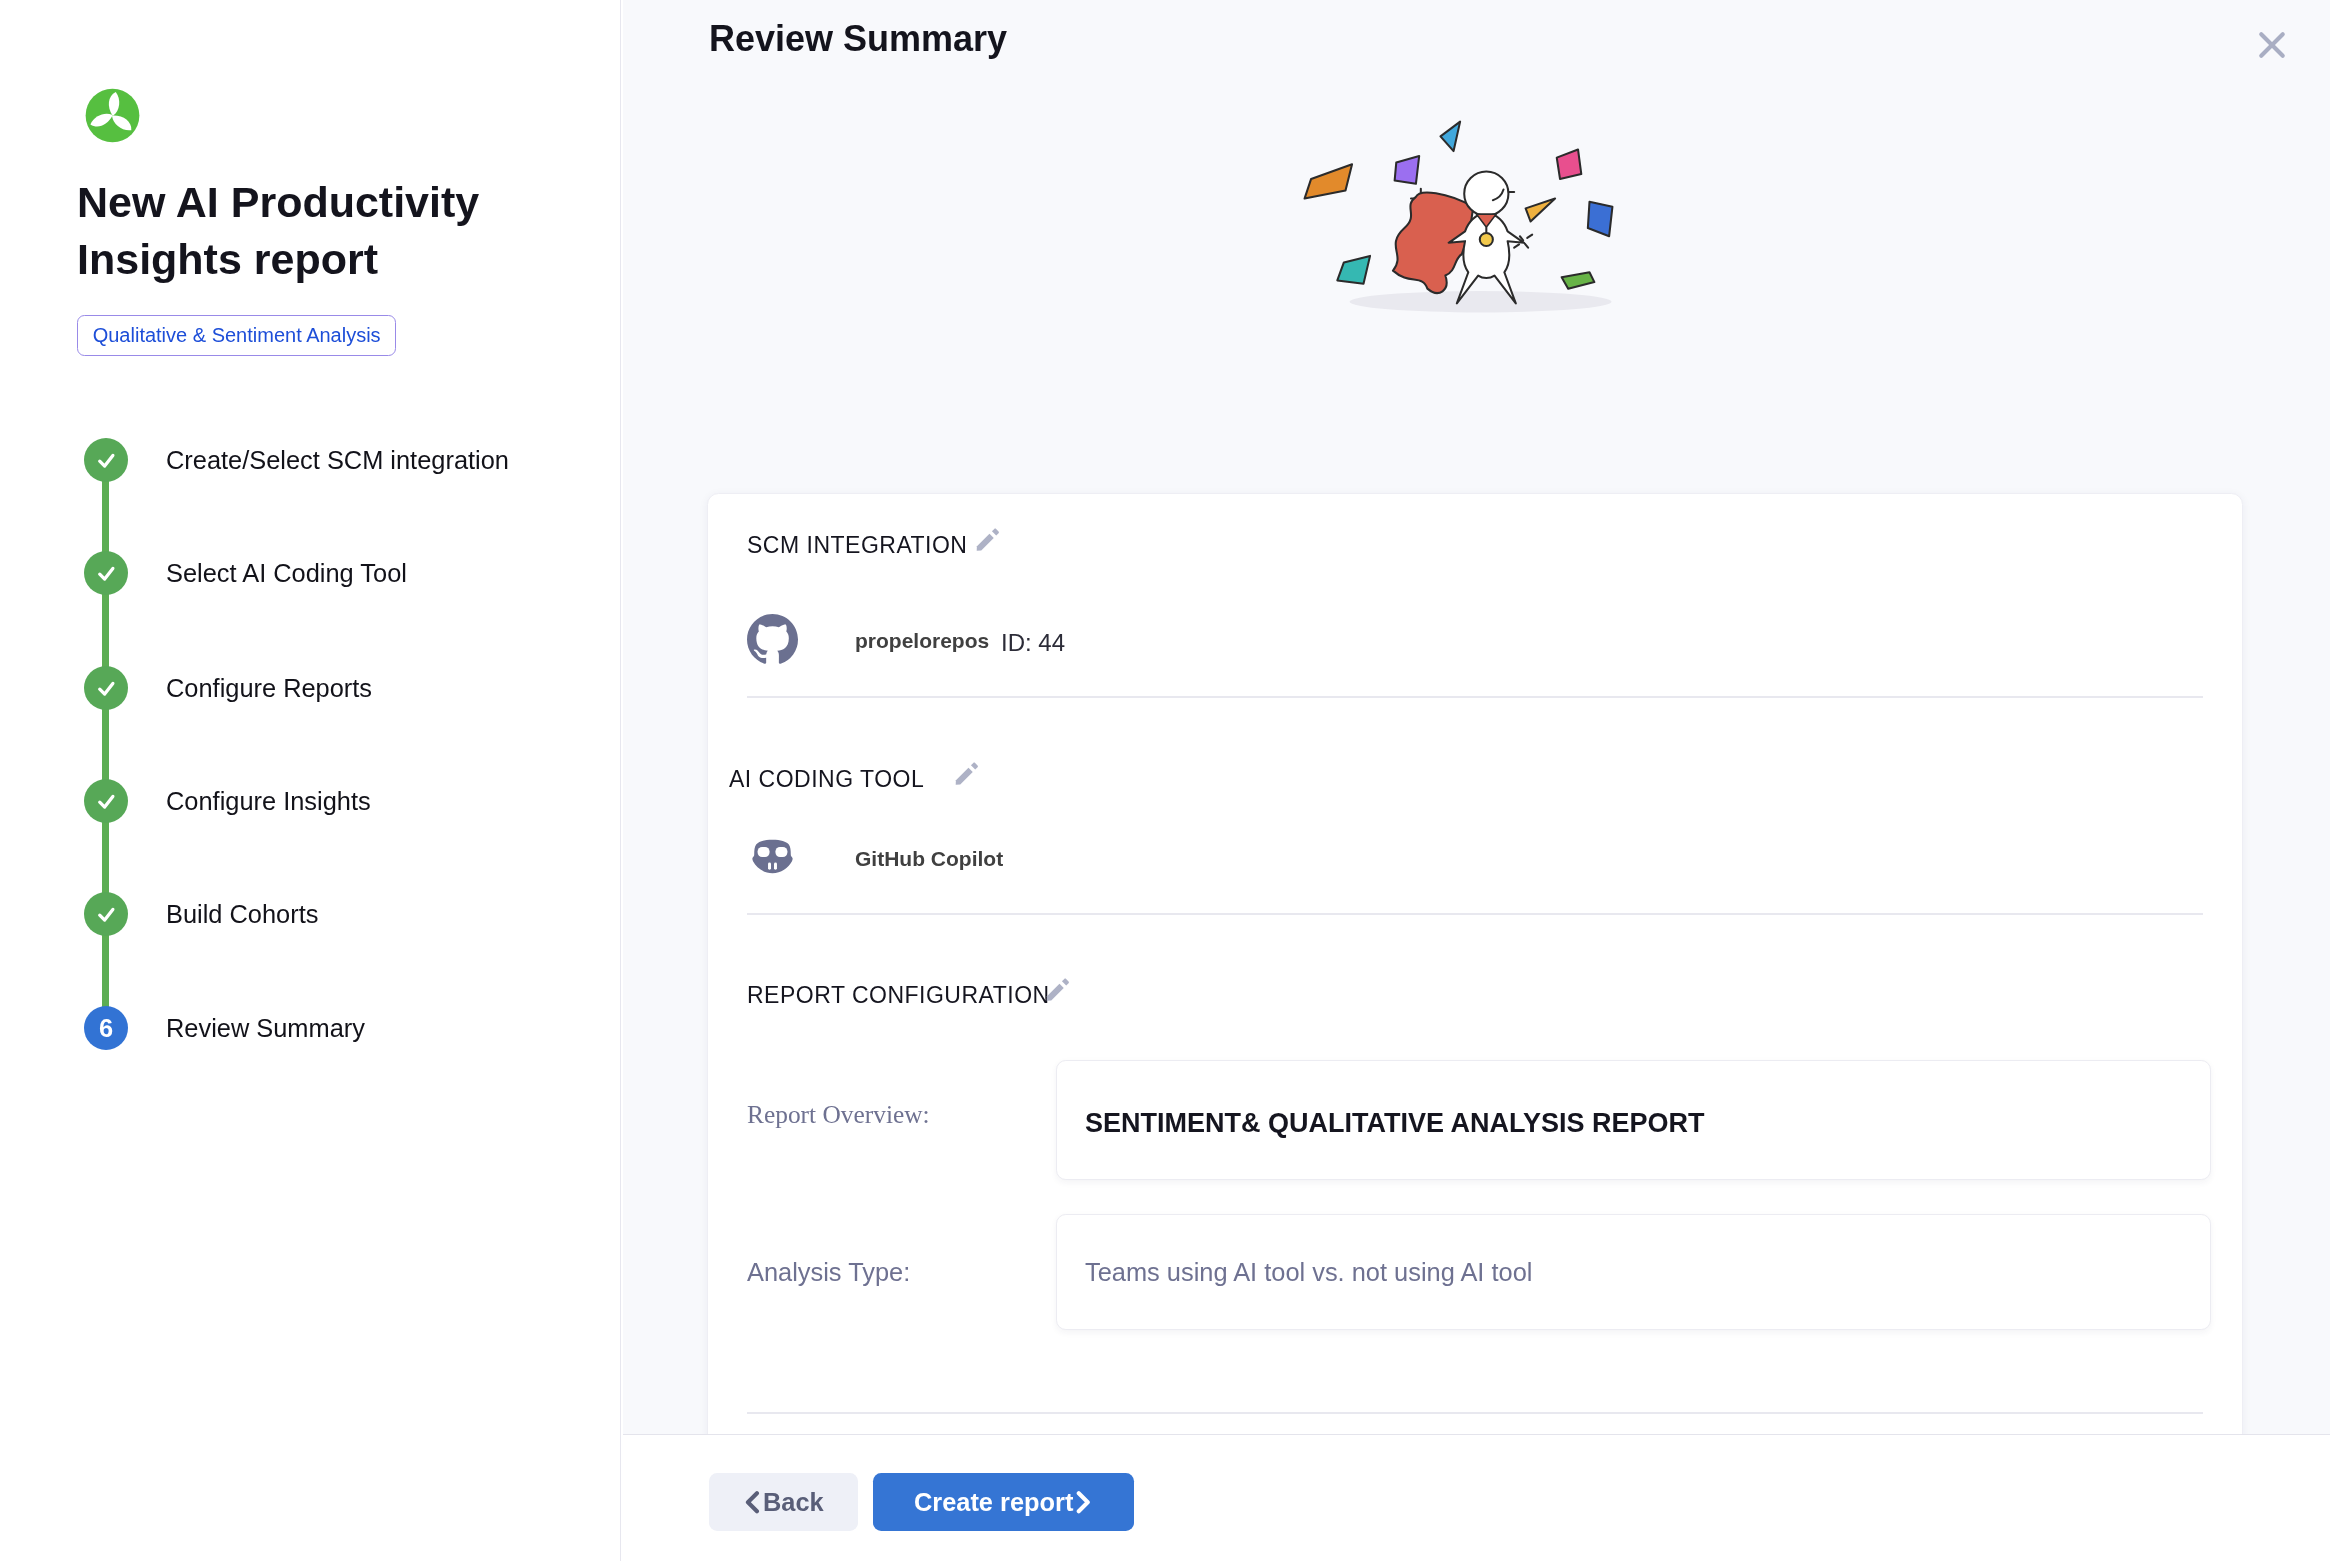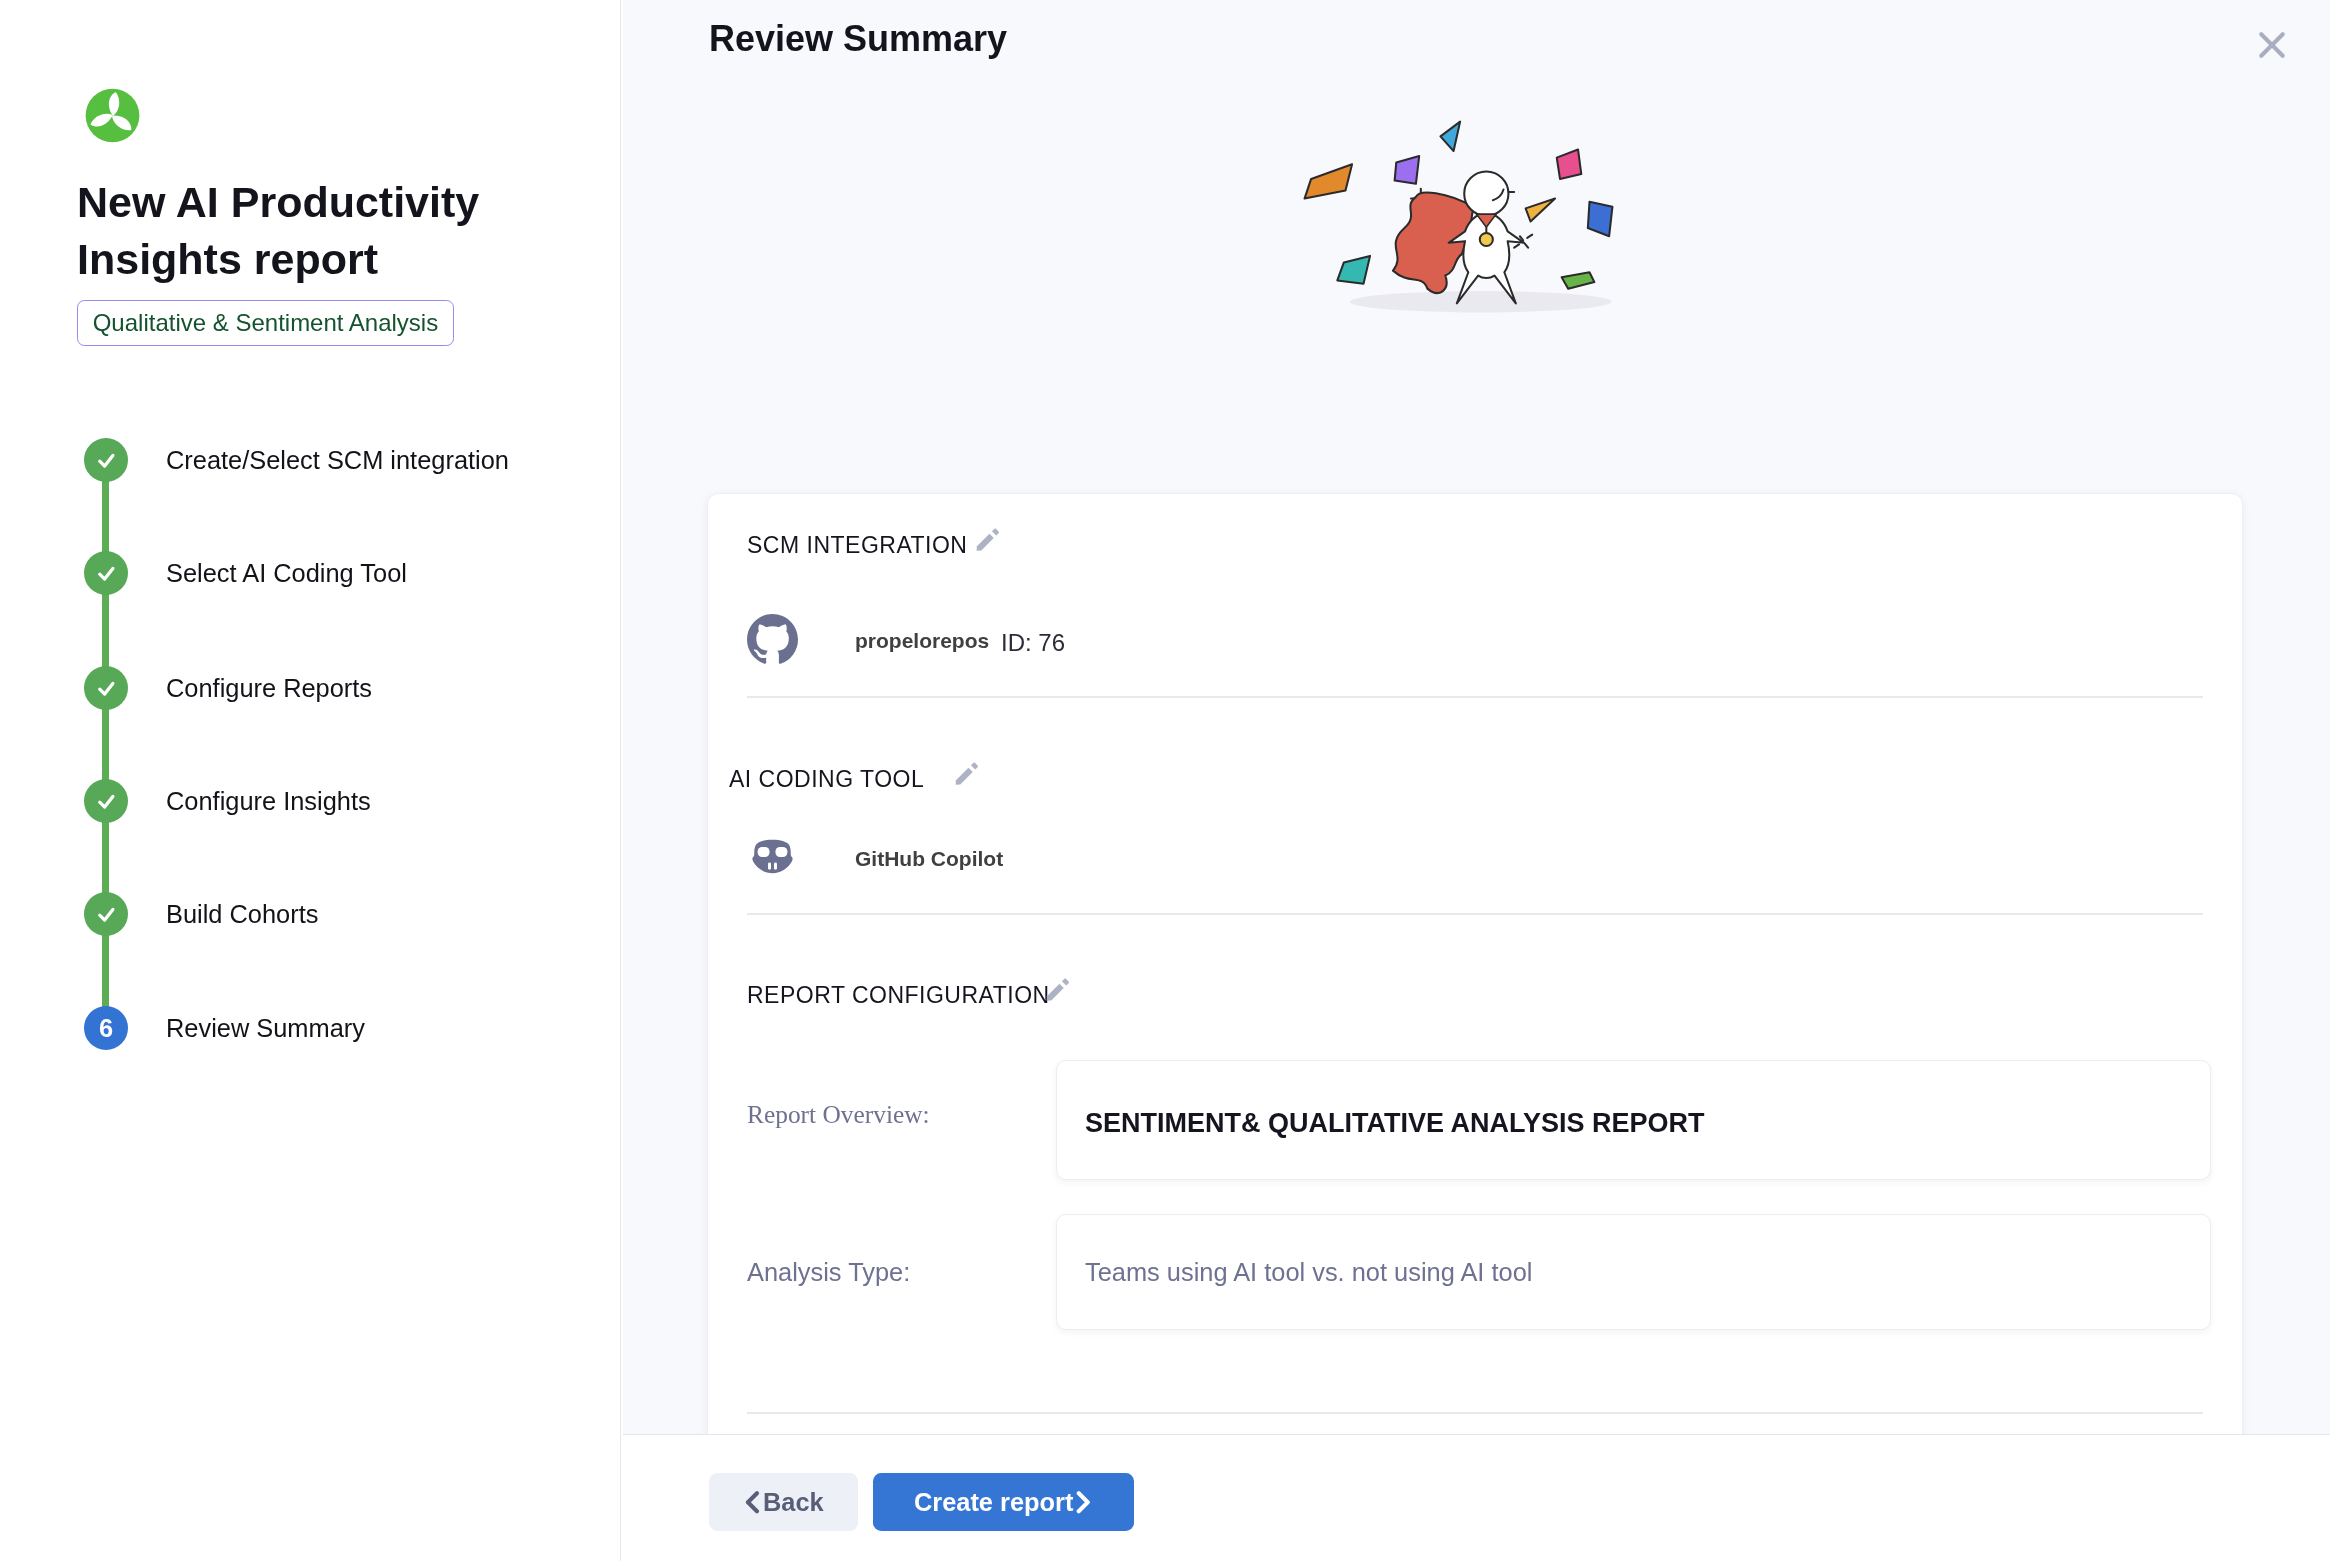--- a/index.html
+++ b/index.html
@@ -5,23 +5,23 @@
   html,body{margin:0;padding:0;background:#fff;}
   .app{position:relative;width:2330px;height:1562px;background:#fff;overflow:hidden;
        font-family:"Liberation Sans", sans-serif;color:#17171f;}
 
   
   .sidebar{position:absolute;left:0;top:0;width:621px;height:1562px;background:#fff;
            border-right:1.6px solid #e7e7ef;box-sizing:border-box;}
   .logo{position:absolute;left:84px;top:87px;width:57px;height:57px;}
   .sidebar-title{position:absolute;left:77px;top:174px;width:459px;
                  font-size:43px;font-weight:700;line-height:1.32;color:#14141d;}
-  .badge{position:absolute;left:77px;top:300px;display:inline-block;
-         border:1.6px solid #998ae8;border-radius:7.4px;color:#14532d;
-         font-size:24px;padding:8.2px 14.7px;background:#fff;}
+  .badge{position:absolute;left:77px;top:315px;display:inline-block;
+         border:1.6px solid #998ae8;border-radius:7.4px;color:#1d4ed8;
+         font-size:20px;padding:8.2px 14.7px;background:#fff;}
   .step-line{position:absolute;left:102px;top:460px;width:7.4px;height:568px;background:#5cad53;}
   .step{position:absolute;left:0;height:44px;}
   .step-circle{position:absolute;left:84px;top:0;width:44px;height:44px;border-radius:50%;
                background:#57a857;display:flex;align-items:center;justify-content:center;}
   .step-circle.current{background:#3273d4;color:#fff;font-size:25.4px;font-weight:700;}
   .step-label{position:absolute;left:166px;top:0;line-height:44px;font-size:25.4px;
               font-weight:500;color:#121219;white-space:nowrap;}
 
   
   .main{position:absolute;left:623px;top:0;width:1708px;height:1434px;
@@ -203,21 +203,21 @@
           <path d="M20.8 6.7 c.4-.4 .4-1.1 0-1.5 L18.8 3.2 c-.4-.4-1.1-.4-1.5 0 L15.4 5.1 l3.5 3.5 Z"></path>
         </svg>
       </button>
 
       <span style="position:absolute;left:39px;top:120px;">
         <svg width="51" height="51" viewBox="0 0 16 16" fill="#6b7090">
           <path d="M8 0C3.58 0 0 3.58 0 8c0 3.54 2.29 6.53 5.47 7.59.4.07.55-.17.55-.38 0-.19-.01-.82-.01-1.49-2.01.37-2.53-.49-2.69-.94-.09-.23-.48-.94-.82-1.13-.28-.15-.68-.52-.01-.53.63-.01 1.08.58 1.23.82.72 1.21 1.87.87 2.33.66.07-.52.28-.87.51-1.07-1.78-.2-3.64-.89-3.64-3.95 0-.87.31-1.59.82-2.15-.08-.2-.36-1.02.08-2.12 0 0 .67-.21 2.2.82.64-.18 1.32-.27 2-.27s1.36.09 2 .27c1.53-1.04 2.2-.82 2.2-.82.44 1.1.16 1.92.08 2.12.51.56.82 1.27.82 2.15 0 3.07-1.87 3.75-3.65 3.95.29.25.54.73.54 1.48 0 1.07-.01 1.93-.01 2.2 0 .21.15.46.55.38A8.01 8.01 0 0 0 16 8c0-4.42-3.58-8-8-8z"></path>
         </svg>
       </span>
       <span class="row-name" style="left:100px;top:129px;line-height:36px;">propelorepos</span>
-      <span class="row-id" style="left:293px;top:134px;line-height:29.5px;">ID: 76</span>
+      <span class="row-id" style="left:293px;top:134px;line-height:29.5px;">ID: 44</span>
 
       <div class="divider" style="top:202px;"></div>
 
       <span class="sec-label" style="left:21px;top:272px;">AI CODING TOOL</span>
       <button class="edit-btn" style="left:243px;top:265px;">
         <svg width="29.5" height="29.5" viewBox="0 0 24 24" fill="#aeb2c6">
           <path d="M3.2 17.3 L3 21 L6.7 20.8 L16.9 10.6 L13.4 7.1 Z"></path>
           <path d="M20.8 6.7 c.4-.4 .4-1.1 0-1.5 L18.8 3.2 c-.4-.4-1.1-.4-1.5 0 L15.4 5.1 l3.5 3.5 Z"></path>
         </svg>
       </button>

